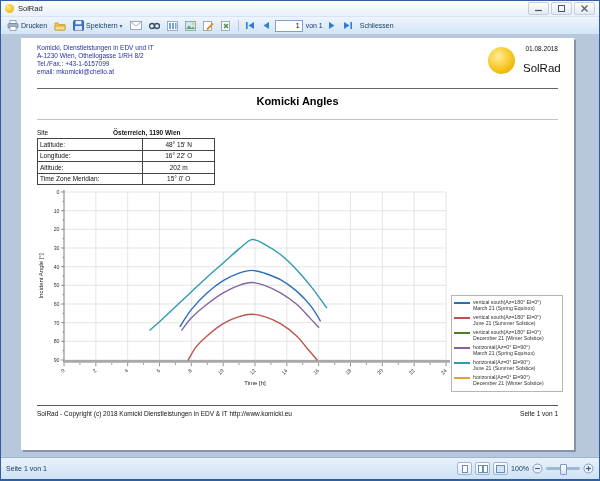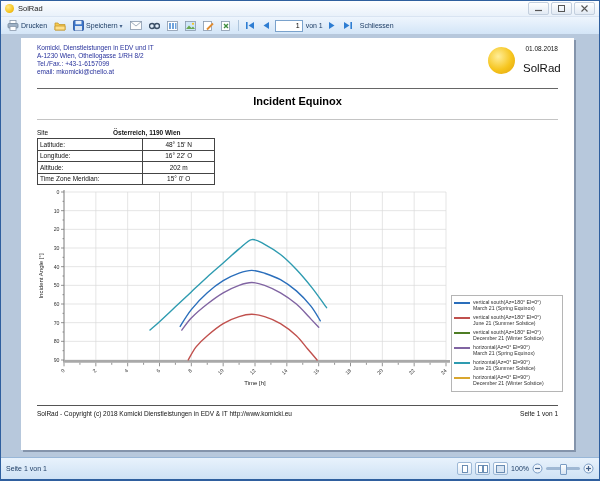--- a/index.html
+++ b/index.html
@@ -191,21 +191,21 @@
         <div>A-1230 Wien, Othellogasse 1/RH 8/2</div>
         <div>Tel./Fax.: +43-1-6157099</div>
         <div>email: mkomicki@chello.at</div>
       </div>
 
       <div class="sun-logo"></div>
       <div class="hdr-date">01.08.2018</div>
       <div class="hdr-solrad">SolRad</div>
 
       <div class="rule1"></div>
-      <div class="doc-title">Incident Equinox</div>
+      <div class="doc-title">Komicki Angles</div>
       <div class="rule2"></div>
 
       <div class="site">
         <div class="site-hdr">
           <span class="s-lab">Site</span>
           <span class="s-val">Österreich, 1190 Wien</span>
         </div>
         <div class="site-table" id="site-table">
             <div class="trow">
               <div class="tcell label">Latitude:</div>

